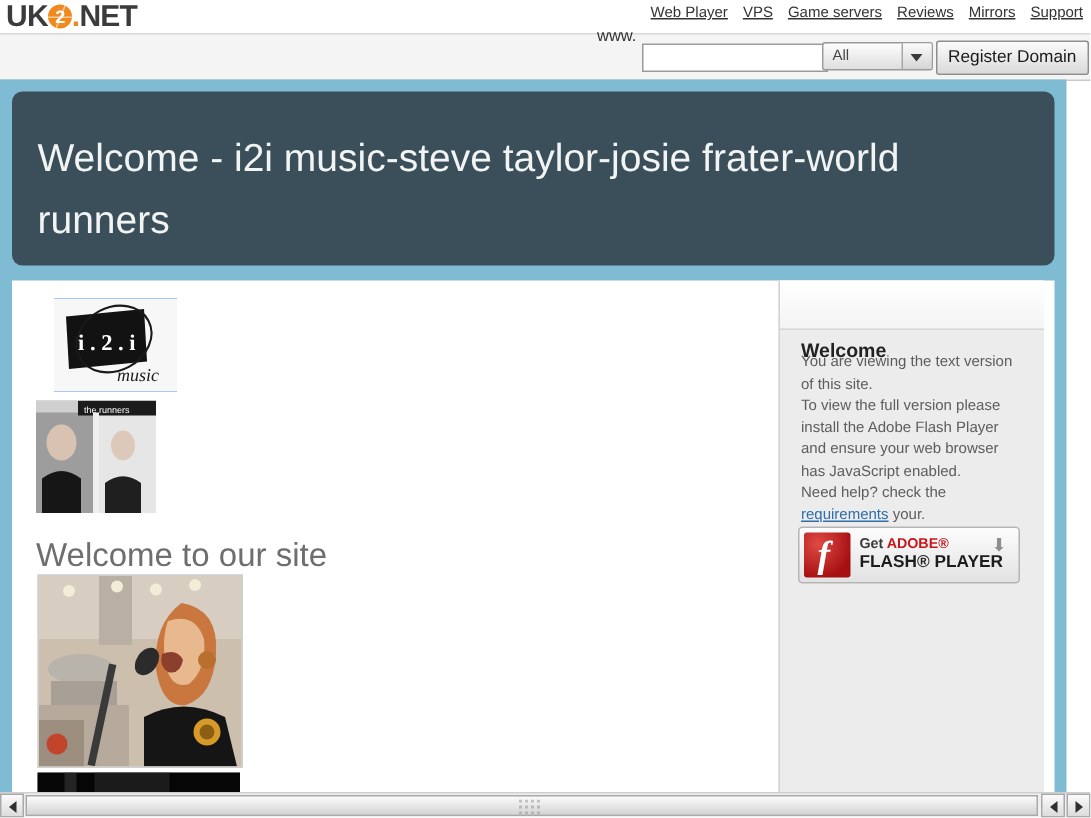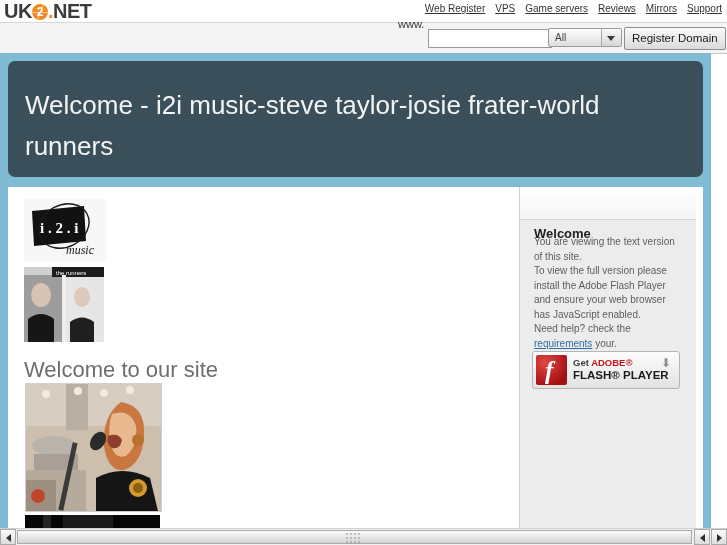--- a/index.html
+++ b/index.html
@@ -145,21 +145,21 @@
   }
 
   .content {
     position: absolute; left: 8px; top: 134px;
     width: 695px; height: 392px;
     background: #ffffff;
   }
 
   
   .i2i-logo {
-    position: absolute; left: 16px; top: 12px;
+    position: absolute; left: 28px; top: 12px;
     width: 82px; height: 62px;
     background: #3b82f6;
     overflow: hidden;
   }
   .photo-runners {
     position: absolute; left: 16px; top: 80px;
     width: 80px; height: 75px;
     overflow: hidden;
     background: #b9b9b9;
   }
@@ -309,21 +309,21 @@
 </head>
 <body>
 
 <div id="root">
 
   <div class="topbar">
     <div class="logo">
       <span>UK</span><span class="globe"><i>2</i></span><span class="dot">.</span><span>NET</span>
     </div>
     <div class="navlinks">
-      <a href="#">Web Register</a><a href="#">VPS</a><a href="#">Game servers</a><a href="#">Reviews</a><a href="#">Mirrors</a><a href="#">Support</a>
+      <a href="#">Web Player</a><a href="#">VPS</a><a href="#">Game servers</a><a href="#">Reviews</a><a href="#">Mirrors</a><a href="#">Support</a>
     </div>
   </div>
 
   <div class="searchrow"></div>
   <span class="www-label">www.</span>
   <input class="domain-input" type="text" value="" style="">
   <div class="tld-select">
     <span class="val">All</span>
     <span class="arrowbtn"></span>
   </div>

